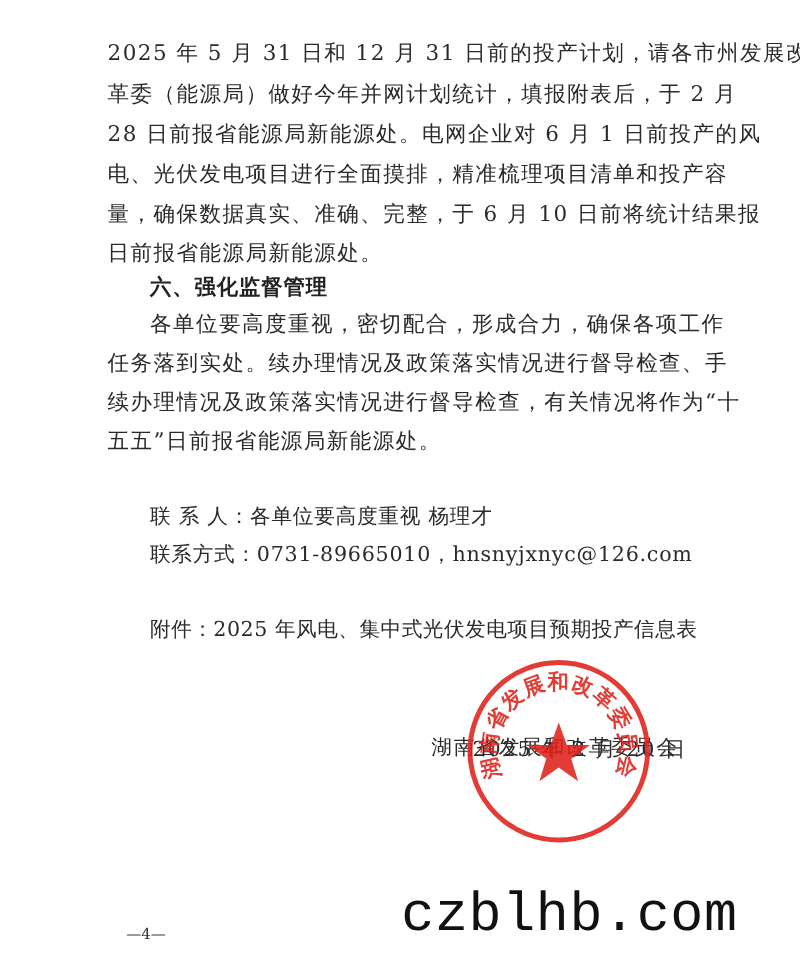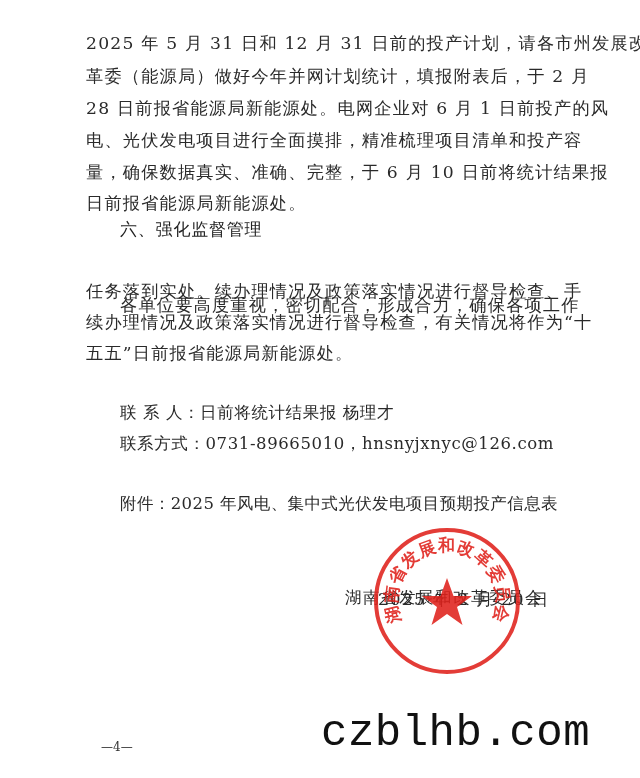--- a/index.html
+++ b/index.html
@@ -1,22 +1,22 @@
 <!DOCTYPE html>
 <html><head>
 <meta charset="utf-8">
 <style>
   html, body { margin: 0; padding: 0; background: #ffffff; }
   body { width: 640px; height: 778px; position: relative; overflow: hidden;
          font-family: "DejaVu Serif", "Liberation Serif", serif; color: #2a2a2a; }
   .line { position: absolute; left: 86px; white-space: nowrap; font-size: 17.2px;
           letter-spacing: 1.2px; line-height: 20px; }
   .heading { position: absolute; left: 120px; font-family: "DejaVu Sans", "Liberation Sans", sans-serif;
-             font-weight: normal; font-size: 17px; letter-spacing: 0.8px; color: #222; white-space: nowrap; }
-  .indent { left: 120px; margin-top: 45px; }
+             font-weight: bold; font-size: 17px; letter-spacing: 0.8px; color: #222; white-space: nowrap; }
+  .indent { left: 120px; }
   .contact { position: absolute; left: 120px; font-size: 16.5px; white-space: nowrap; letter-spacing: 0.6px; }
   .attach { position: absolute; left: 120px; font-size: 16.5px; white-space: nowrap; letter-spacing: 0.4px; text-align: center; }
   .sig { position: absolute; font-size: 16.5px; white-space: nowrap; letter-spacing: 1.5px; z-index: 1; }
   .stamp { position: absolute; left: 372px; top: 526px; width: 150px; height: 150px; z-index: 2; opacity: 0.88; }
   .pagenum { position: absolute; left: 101px; top: 740px; font-size: 12px; color: #333; }
   .watermark { position: absolute; left: 321px; top: 708px; font-family: Liberation Mono, monospace;
                font-size: 44px; color: #111; letter-spacing: 0.5px; }
 </style>
 </head>
 <body>
@@ -34,21 +34,21 @@
 
   <div class="heading" style="top:218px">六、强化监督管理</div>
 
   <div>
     <div class="line indent" style="top:250px">各单位要高度重视，密切配合，形成合力，确保各项工作</div>
     <div class="line" style="top:281px">任务落到实处。续办理情况及政策落实情况进行督导检查、手</div>
     <div class="line" style="top:312px">续办理情况及政策落实情况进行督导检查，有关情况将作为“十</div>
     <div class="line" style="top:343px">五五”日前报省能源局新能源处。</div>
   </div>
 
-  <div class="contact" style="top:402px">联 系 人：日前将统计结果报 杨理才</div>
+  <div class="contact" style="top:402px">联 系 人：各单位要高度重视 杨理才</div>
   <div class="contact" style="top:433px">联系方式：0731-89665010，hnsnyjxnyc@126.com</div>
 
   <div class="attach" style="top:493px">附件：2025 年风电、集中式光伏发电项目预期投产信息表</div>
 
   <div class="sig" style="left:345px; top:587px">湖南省发展和改革委员会</div>
   <div class="sig" style="left:378px; top:589px">2025 年 2 月 20 日</div>
 
   <svg class="stamp" viewBox="0 0 150 150">
     <defs>
       <path id="sealArc" d="M 28 92 A 50 50 0 1 1 122 92"></path>

